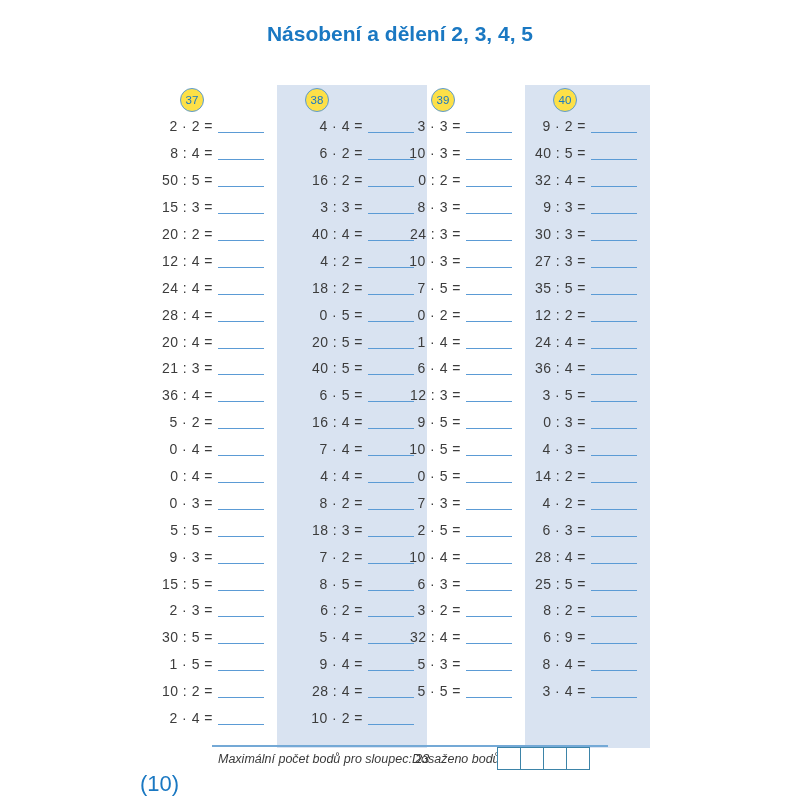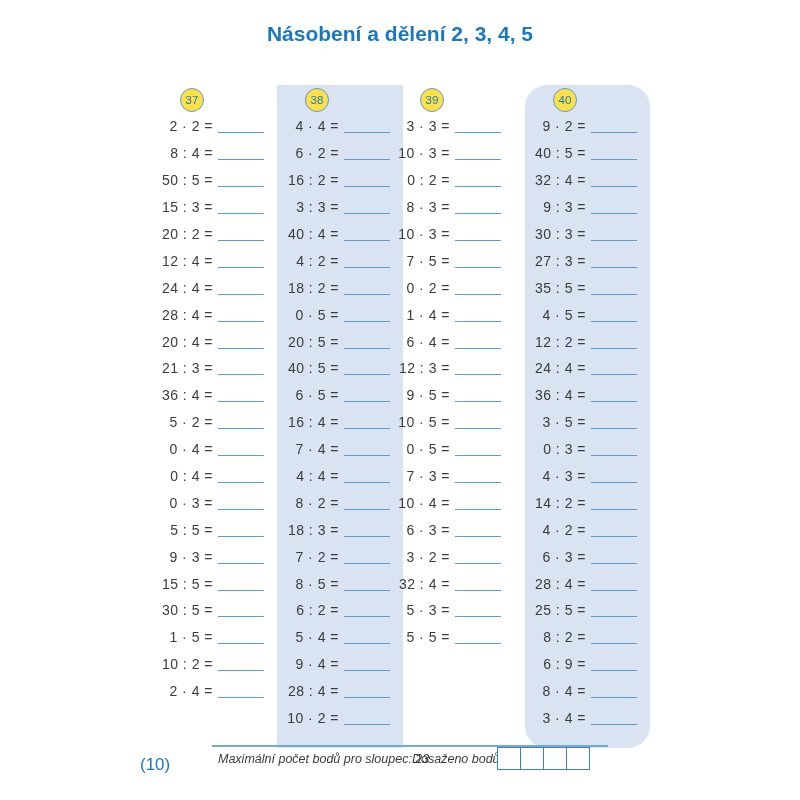--- a/index.html
+++ b/index.html
@@ -14,21 +14,21 @@
           width:22px;height:22px;border-radius:50%;
           border:1px solid var(--circle,#5b9bd5);color:var(--accent,#2e7cc0);
           font-size:11.5px;background:#fde047;}
   .prob-row{height:26.9px;display:flex;align-items:center;justify-content:flex-end;
             padding-right:13px;}
   .expr{font-size:14px;color:#3c3c3c;letter-spacing:0.5px;white-space:pre;}
   .blank{display:inline-block;width:46px;height:13px;margin-left:5px;
          border-bottom:1.5px solid var(--line,#5b9bd5);}
   .footer-divider{position:absolute;left:212px;top:745px;width:396px;height:2px;
                   background:#74a9d6;}
-  .page-number{position:absolute;left:140px;top:755px;font-size:17px;
+  .page-number{position:absolute;left:140px;top:771px;font-size:22px;
                color:var(--accent,#1a78c2);}
   .footer-max{position:absolute;left:218px;top:752px;font-size:12.5px;
               font-style:italic;color:#3a3a3a;}
   .footer-achieved{position:absolute;left:412px;top:752px;font-size:12.5px;
                    font-style:italic;color:#3a3a3a;}
   .score-boxes{position:absolute;left:497px;top:747px;display:flex;}
   .score-cell{width:22px;height:21px;border:1px solid var(--box,#3d84a8);
               background:#fff;margin-left:-1px;}
   .score-cell:first-child{margin-left:0;}
 </style>
@@ -107,37 +107,41 @@
         </div>
         <div class="prob-row">
           <span class="expr">9 · 3 =</span>
           <span class="blank"></span>
         </div>
         <div class="prob-row">
           <span class="expr">15 : 5 =</span>
           <span class="blank"></span>
         </div>
         <div class="prob-row">
+          <span class="expr">2 · 3 =</span>
+          <span class="blank"></span>
+        </div>
+        <div class="prob-row">
           <span class="expr">30 : 5 =</span>
           <span class="blank"></span>
         </div>
         <div class="prob-row">
           <span class="expr">1 · 5 =</span>
           <span class="blank"></span>
         </div>
         <div class="prob-row">
           <span class="expr">10 : 2 =</span>
           <span class="blank"></span>
         </div>
         <div class="prob-row">
           <span class="expr">2 · 4 =</span>
           <span class="blank"></span>
         </div>
       </div>
-      <div class="col shaded" style="left: 277px; width: 126px;">
+      <div class="col shaded" style="left: 277px; width: 150px;">
         <div class="circle-row"><span class="circle">38</span></div>
         <div class="prob-row">
           <span class="expr">4 · 4 =</span>
           <span class="blank"></span>
         </div>
         <div class="prob-row">
           <span class="expr">6 · 2 =</span>
           <span class="blank"></span>
         </div>
         <div class="prob-row">
@@ -218,39 +222,43 @@
         </div>
         <div class="prob-row">
           <span class="expr">28 : 4 =</span>
           <span class="blank"></span>
         </div>
         <div class="prob-row">
           <span class="expr">10 · 2 =</span>
           <span class="blank"></span>
         </div>
       </div>
-      <div class="col" style="left: 392px; width: 122px;">
+      <div class="col" style="left: 403px; width: 122px;">
         <div class="circle-row"><span class="circle">39</span></div>
         <div class="prob-row">
           <span class="expr">3 · 3 =</span>
           <span class="blank"></span>
         </div>
         <div class="prob-row">
           <span class="expr">10 · 3 =</span>
           <span class="blank"></span>
         </div>
         <div class="prob-row">
           <span class="expr">0 : 2 =</span>
           <span class="blank"></span>
         </div>
         <div class="prob-row">
           <span class="expr">8 · 3 =</span>
           <span class="blank"></span>
         </div>
         <div class="prob-row">
+          <span class="expr">24 : 3 =</span>
+          <span class="blank"></span>
+        </div>
+        <div class="prob-row">
           <span class="expr">10 · 3 =</span>
           <span class="blank"></span>
         </div>
         <div class="prob-row">
           <span class="expr">7 · 5 =</span>
           <span class="blank"></span>
         </div>
         <div class="prob-row">
           <span class="expr">0 · 2 =</span>
           <span class="blank"></span>
@@ -277,20 +285,24 @@
         </div>
         <div class="prob-row">
           <span class="expr">0 · 5 =</span>
           <span class="blank"></span>
         </div>
         <div class="prob-row">
           <span class="expr">7 · 3 =</span>
           <span class="blank"></span>
         </div>
         <div class="prob-row">
+          <span class="expr">2 · 5 =</span>
+          <span class="blank"></span>
+        </div>
+        <div class="prob-row">
           <span class="expr">10 · 4 =</span>
           <span class="blank"></span>
         </div>
         <div class="prob-row">
           <span class="expr">6 · 3 =</span>
           <span class="blank"></span>
         </div>
         <div class="prob-row">
           <span class="expr">3 · 2 =</span>
           <span class="blank"></span>
@@ -301,21 +313,21 @@
         </div>
         <div class="prob-row">
           <span class="expr">5 · 3 =</span>
           <span class="blank"></span>
         </div>
         <div class="prob-row">
           <span class="expr">5 · 5 =</span>
           <span class="blank"></span>
         </div>
       </div>
-      <div class="col shaded" style="left: 525px; width: 125px; border-radius: 22px;">
+      <div class="col shaded" style="left: 525px; width: 125px;">
         <div class="circle-row"><span class="circle">40</span></div>
         <div class="prob-row">
           <span class="expr">9 · 2 =</span>
           <span class="blank"></span>
         </div>
         <div class="prob-row">
           <span class="expr">40 : 5 =</span>
           <span class="blank"></span>
         </div>
         <div class="prob-row">
@@ -329,24 +341,20 @@
         <div class="prob-row">
           <span class="expr">30 : 3 =</span>
           <span class="blank"></span>
         </div>
         <div class="prob-row">
           <span class="expr">27 : 3 =</span>
           <span class="blank"></span>
         </div>
         <div class="prob-row">
           <span class="expr">35 : 5 =</span>
-          <span class="blank"></span>
-        </div>
-        <div class="prob-row">
-          <span class="expr">4 · 5 =</span>
           <span class="blank"></span>
         </div>
         <div class="prob-row">
           <span class="expr">12 : 2 =</span>
           <span class="blank"></span>
         </div>
         <div class="prob-row">
           <span class="expr">24 : 4 =</span>
           <span class="blank"></span>
         </div>

